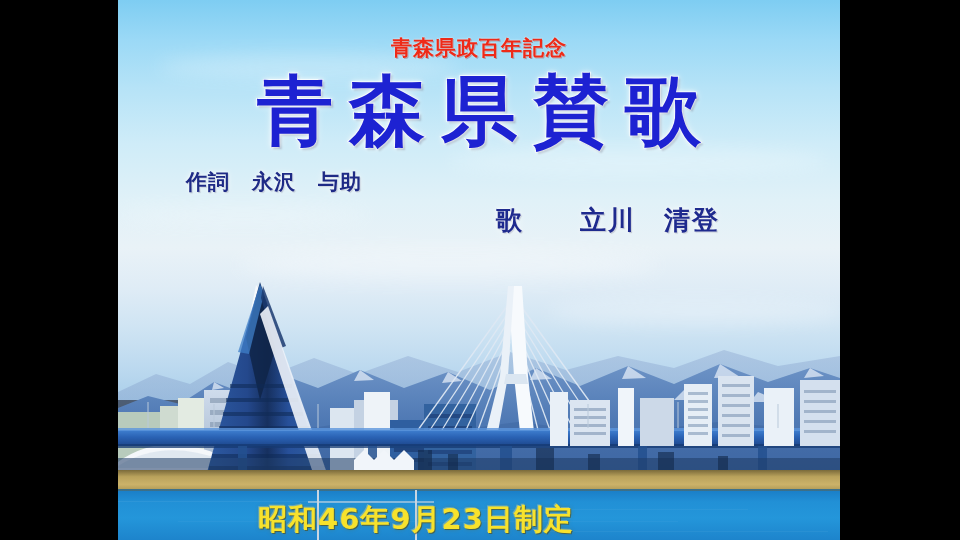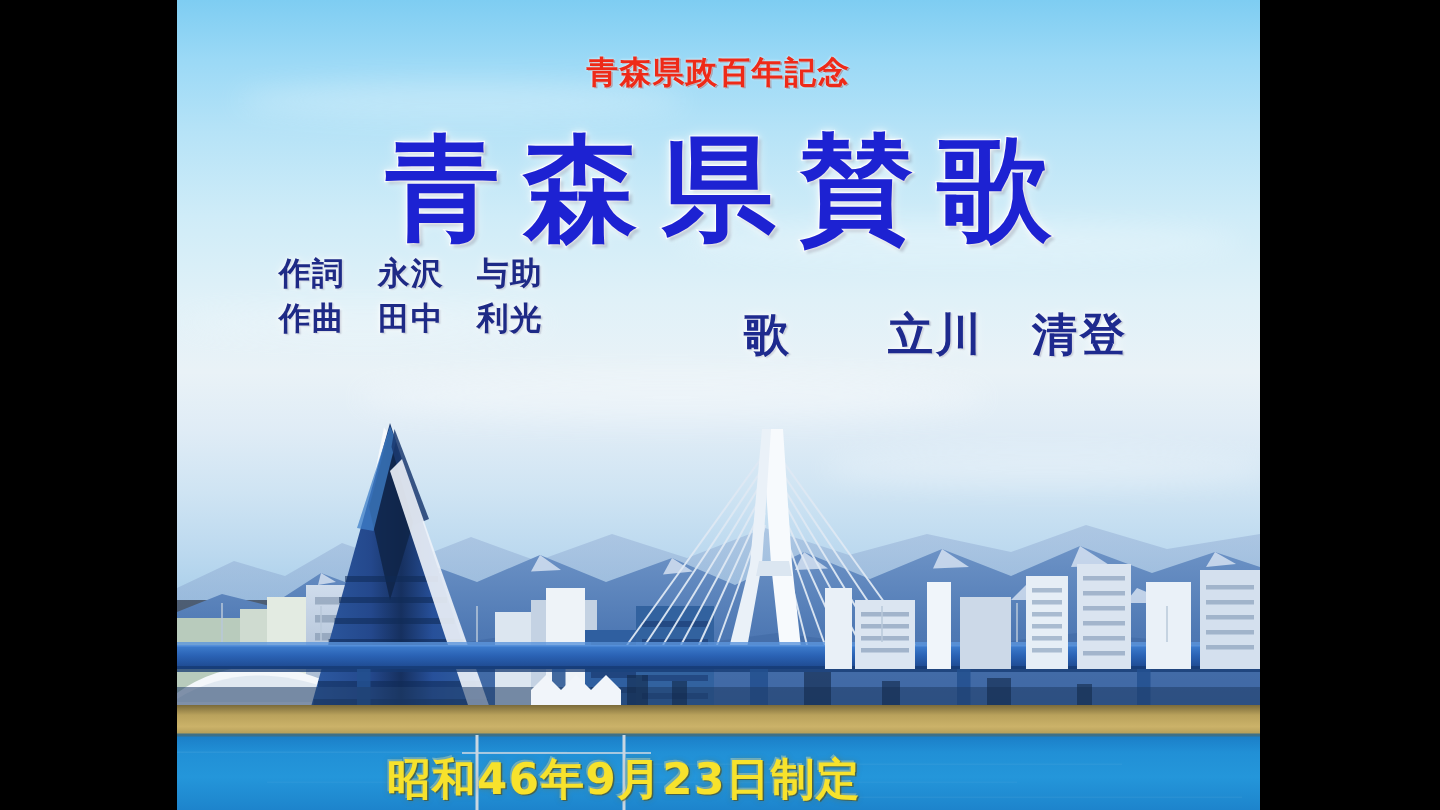--- a/index.html
+++ b/index.html
@@ -66,34 +66,33 @@
     position:absolute;left:0;top:72px;width:722px;text-align:center;
     font-size:76px;font-weight:bold;line-height:1.02;
     letter-spacing:16px;text-indent:16px;
     color:#1d22d2;
     -webkit-text-stroke:1.5px rgba(255,255,255,.85);
     paint-order:stroke fill;
     text-shadow:
       0 0 4px rgba(255,255,255,.95),
       0 0 9px rgba(255,255,255,.6),
       2px 2px 2px rgba(0,0,40,.25);
-    margin-top: 15px;
   }
   .credits{position:absolute;left:68px;top:168px;}
   .credline{
     font-size:21px;font-weight:bold;line-height:1.42;
     color:#1e2a86;letter-spacing:1px;white-space:pre;
     text-shadow:
       0 0 3px rgba(255,255,255,.95),
       0 0 7px rgba(255,255,255,.65),
       1px 1px 1px rgba(0,0,50,.25);
   }
   .singer{
     position:absolute;left:378px;top:203px;
-    font-size:30px;font-weight:bold;letter-spacing:2px;white-space:pre;
+    font-size:26px;font-weight:bold;letter-spacing:2px;white-space:pre;
     color:#1e2a8e;
     text-shadow:
       0 0 3px rgba(255,255,255,.95),
       0 0 8px rgba(255,255,255,.7),
       1px 1px 1px rgba(0,0,50,.28);
   }
   .datetext{
     position:absolute;left:0;top:500px;width:596px;text-align:center;
     font-size:29px;font-weight:bold;letter-spacing:1px;
     color:#f7e22c;
@@ -345,21 +344,20 @@
     </svg>
   </div>
 
   <div id="text">
     <div class="subtitle">青森県政百年記念</div>
 
     <div class="maintitle">青森県賛歌</div>
 
     <div class="credits">
       <div class="credline">作詞　永沢　与助</div>
-      <div class="credline">作曲　田中　利光</div>
     </div>
 
     <div class="singer">歌　　立川　清登</div>
 
     <div class="datetext">昭和46年9月23日制定</div>
   </div>
 
   <div class="pillar left"></div>
   <div class="pillar right"></div>
 </div>

